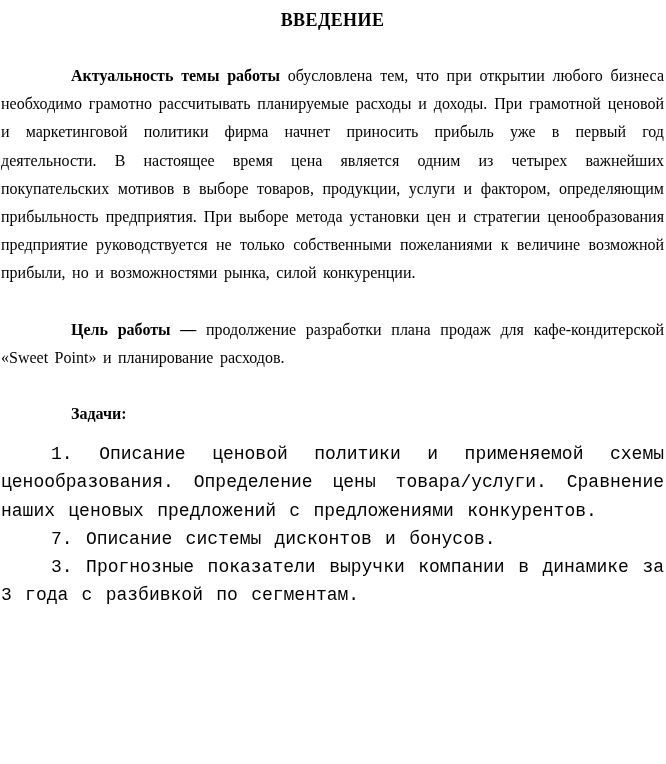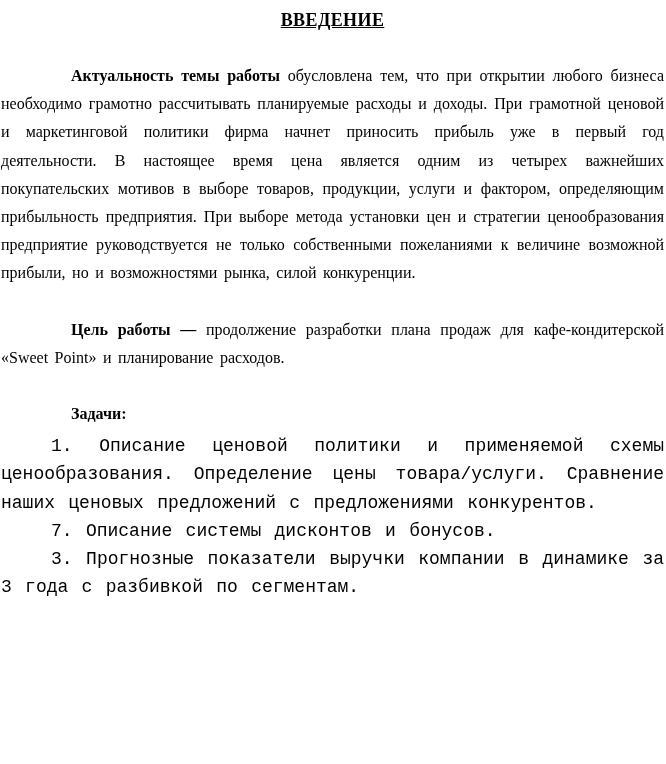--- a/index.html
+++ b/index.html
@@ -17,33 +17,32 @@
     height: 764px;
     padding: 6px 2px 0 1px;
   }
   .doc-title {
     font-size: 18px;
     font-weight: bold;
     line-height: 28px;
     text-align: center;
     letter-spacing: 0.4px;
     margin: 0 0 28px 0;
-    text-decoration: underline;
   }
   .para {
     font-size: 16px;
     line-height: 28.2px;
     text-align: justify;
     text-indent: 70px;
     word-spacing: 2.5px;
     margin: 0 0 28px 0;
   }
   .para b, .doc-title, .tasks-heading b { font-weight: bold; }
   .tasks-heading {
-    margin-bottom: 4px;
+    margin-bottom: 12px;
   }
   .task {
     font-size: 18px;
     line-height: 28.2px;
     text-align: justify;
     text-indent: 50px;
     word-spacing: 2.5px;
     margin: 0;
     font-family: Liberation Mono, monospace;
   }

